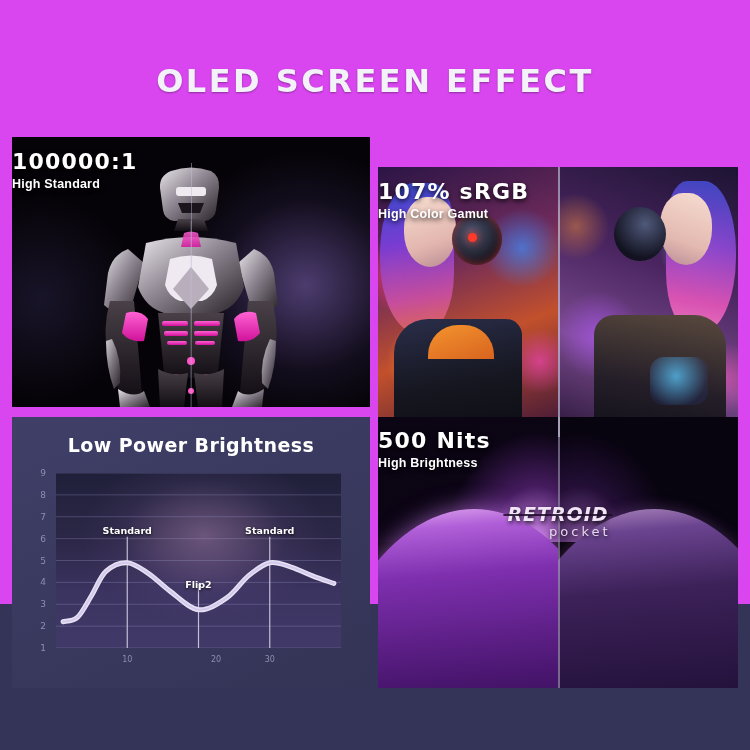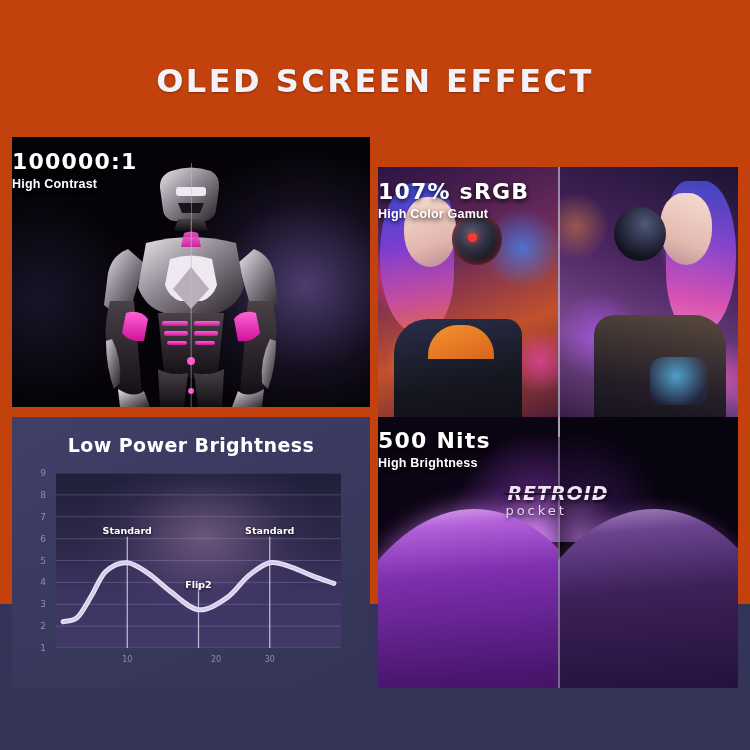--- a/index.html
+++ b/index.html
@@ -1,21 +1,21 @@
 <!DOCTYPE html>
 <html><head>
 <meta charset="utf-8">
 <style>
   * { margin:0; padding:0; box-sizing:border-box; }
   body {
     width:750px; height:750px; overflow:hidden;
     background:#343459;
     font-family:"Liberation Sans", sans-serif;
   }
-  .page { position:relative; width:750px; height:604px; background:#c2410c; }
+  .page { position:relative; width:750px; height:604px; background:#d946ef; }
 
   
   .page-title {
     position:absolute; left:0; top:62px; width:750px;
     text-align:center;
     font-size:32px; font-weight:bold; letter-spacing:2.5px;
     color:#f2f2f8;
     font-family:"DejaVu Sans", sans-serif;
     text-shadow:0 1px 2px rgba(0,0,0,.35);
   }
@@ -190,22 +190,22 @@
   }
   .sky-l {
     position:absolute; left:0; top:0; width:100%; height:46%;
     background:radial-gradient(ellipse 70% 120% at 88% 96%, rgba(228,150,255,.85) 0%, rgba(150,60,200,.42) 34%, rgba(30,10,50,.05) 70%), #0a0412;
   }
   .sky-r {
     position:absolute; left:0; top:0; width:100%; height:46%;
     background:radial-gradient(ellipse 70% 120% at 12% 96%, rgba(190,120,225,.62) 0%, rgba(110,45,160,.28) 34%, rgba(25,8,44,.04) 70%), #07030e;
   }
   .logo {
-    position:absolute; left:50%; top:65px; transform:translateX(-50%);
-    z-index:9; text-align:left;
+    position:absolute; left:50%; top:86px; transform:translateX(-50%);
+    z-index:9; text-align:right;
   }
   .logo .rd {
     font-family:"DejaVu Sans", sans-serif;
     font-size:19px; font-weight:bold; font-style:italic;
     letter-spacing:1px; color:#f0e4f6;
     text-shadow:1px 2px 4px rgba(0,0,0,.8);
     position:relative; display:inline-block; padding:0 2px;
   }
   .logo .rd::after {
     content:''; position:absolute; left:-2px; top:52%; width:calc(100% + 4px); height:2px;
@@ -287,21 +287,21 @@
         <path d="M198 226 q-16 10 -26 2 l-6 16 h30z" fill="url(#armGrad)"></path>
 
         <line x1="125" y1="58" x2="125" y2="244" stroke="#c9c6dd" stroke-opacity=".35" stroke-width="1"></line>
       </svg>
       <div class="mech">
           <div class="seam"></div>
         </div>
 
       <div class="cap" style="top:12px">
         <div class="big">100000:1</div>
-        <div class="small">High Contrast</div>
+        <div class="small">High Standard</div>
       </div>
     </div>
 
     <div class="panel p-tr">
       <div class="cy">
         <div class="cy-half cyA">
           <div class="hairA"></div>
           <div class="bodyA"></div>
           <div class="faceA"></div>
           <div class="hpA"></div>

